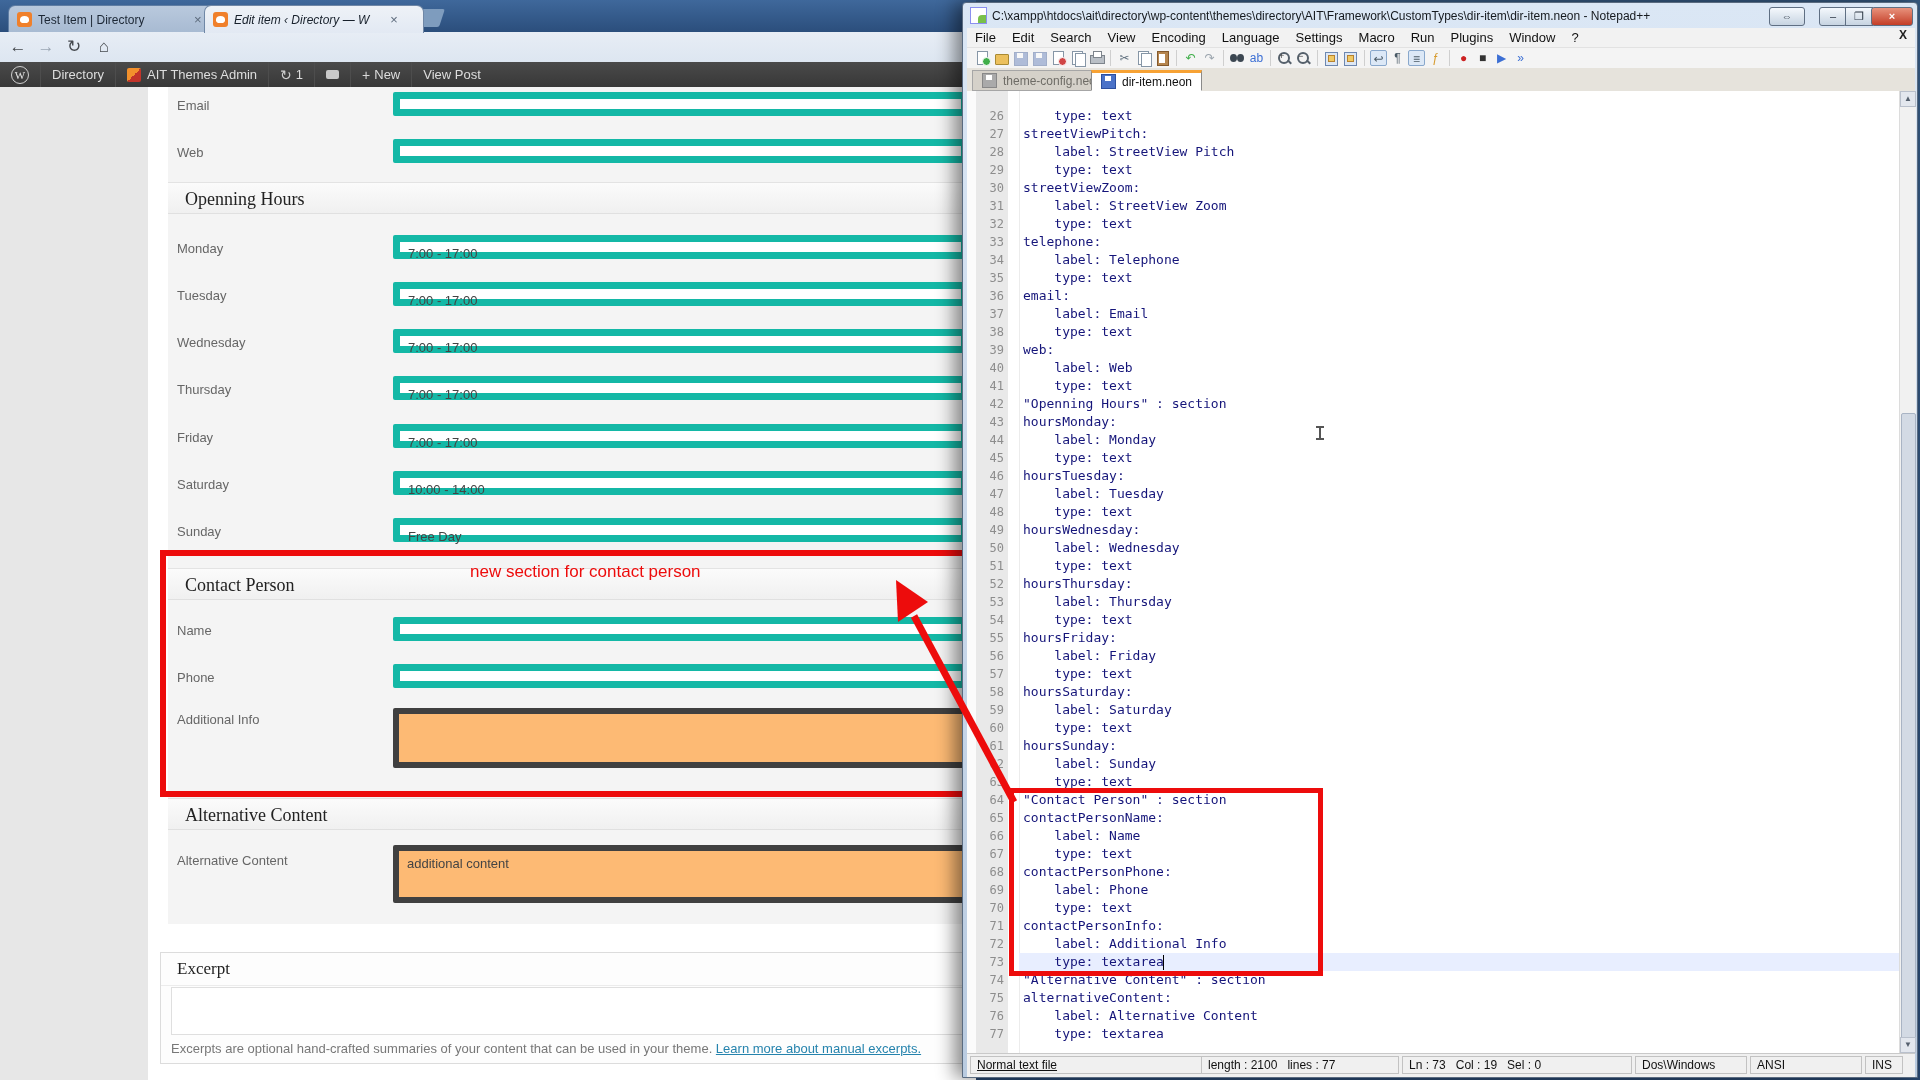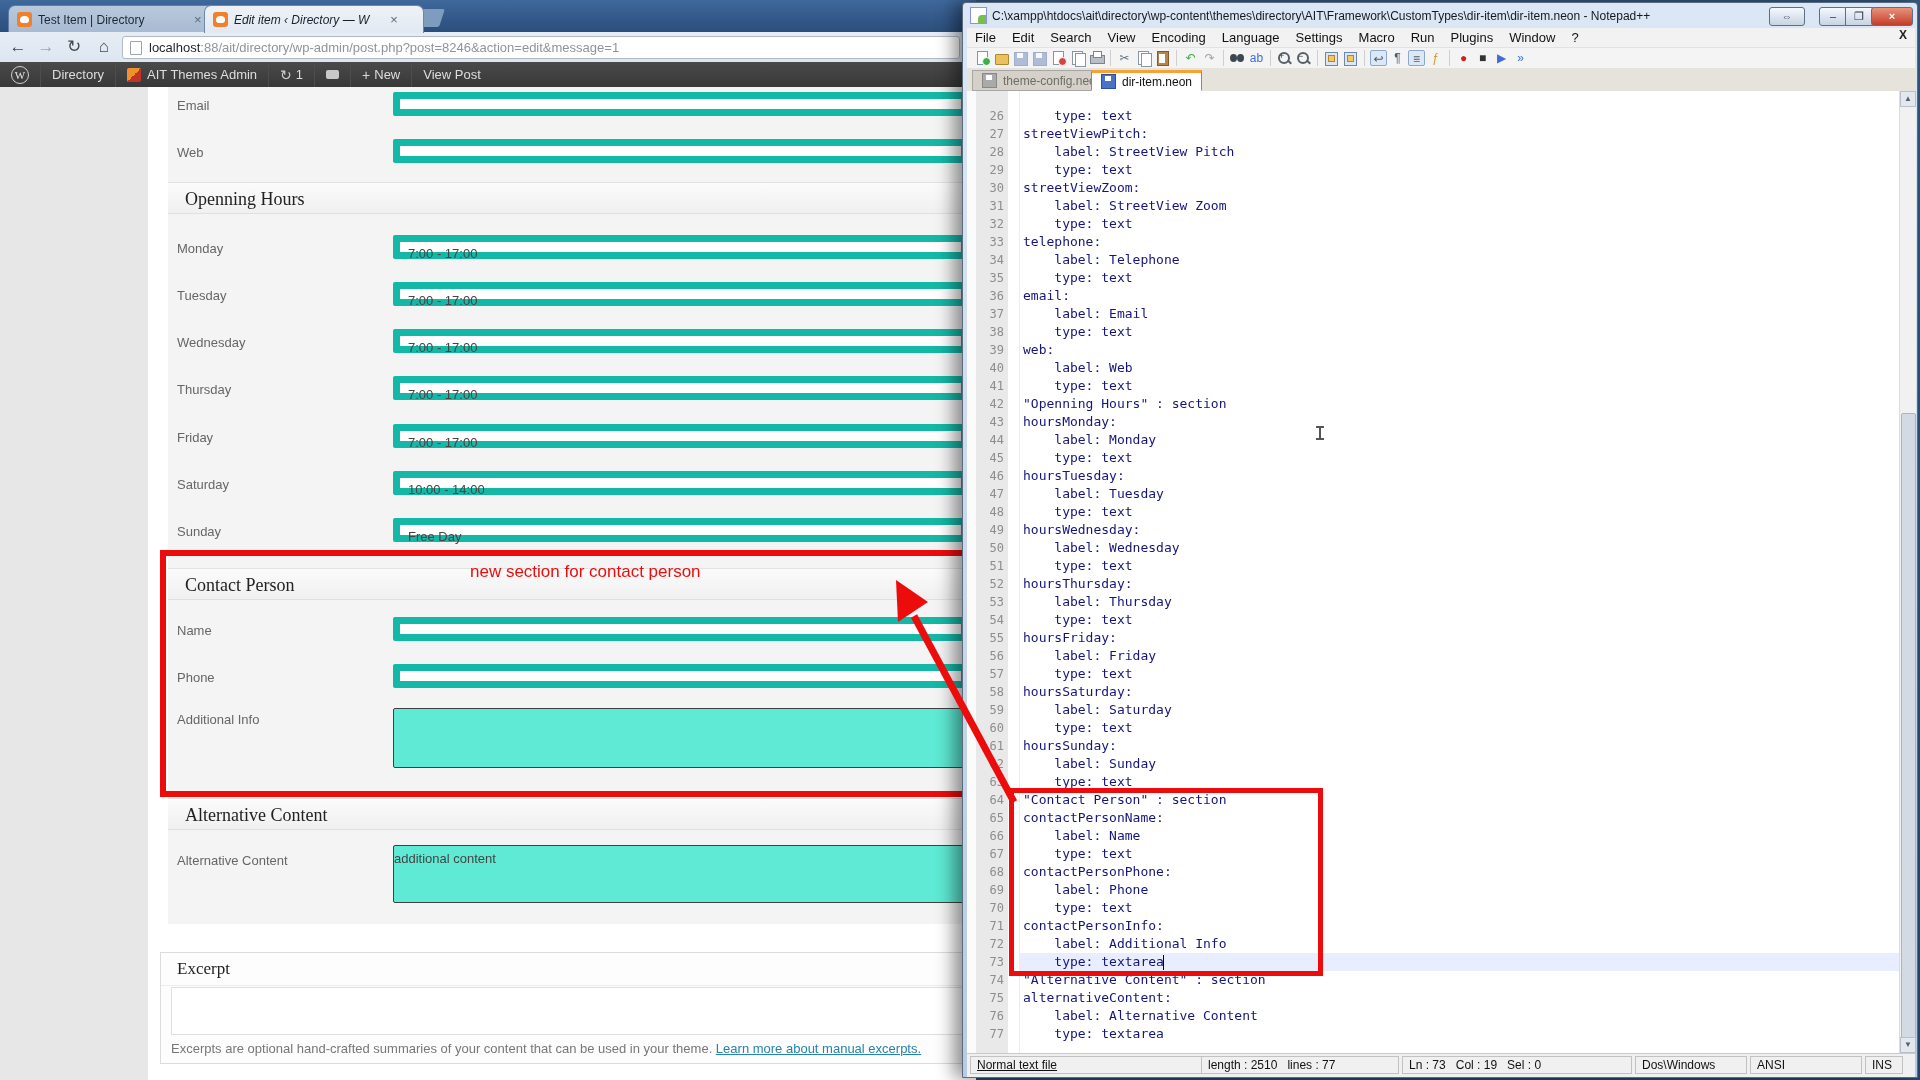--- a/index.html
+++ b/index.html
@@ -45,22 +45,22 @@
   .bubble{width:13px;height:9px;background:#c9c9c9;border-radius:2px;position:relative;}
   .bubble::after{content:"";position:absolute;left:2px;bottom:-3px;border:3px solid transparent;border-top-color:#c9c9c9;}
   .plus{font-size:14px;margin-right:4px;color:#d8d8d8;}
   
   .page{position:absolute;left:0;top:87px;width:100%;height:993px;background:#e7e7e7;}
   .contentwhite{position:absolute;left:148px;top:0;width:828px;height:100%;background:#fff;}
   .panel{position:absolute;left:168px;top:0;width:808px;height:837px;background:#f4f4f4;}
   .frow-label{position:absolute;left:177px;font-size:13px;color:#666;}
   .finput{position:absolute;left:393px;width:575px;height:24px;background:#fff;border:7px solid #14b8a6;
           border-radius:2px;font-size:13px;color:#444;line-height:24px;padding-left:8px;box-sizing:border-box;}
-  .ftext{position:absolute;left:393px;width:575px;background:#5eead4;border:1px solid #404040;border-radius:2px;
-         font-size:13px;color:#444;padding:5px 0;box-sizing:border-box;}
+  .ftext{position:absolute;left:393px;width:575px;background:#fdba74;border:6px solid #404040;border-radius:2px;
+         font-size:13px;color:#444;padding:5px 8px;box-sizing:border-box;}
   .secbar{position:absolute;left:168px;width:808px;height:32px;
           background:linear-gradient(#fbfbfb,#f0f0f0);border-top:1px solid #e3e3e3;border-bottom:1px solid #e0e0e0;
           font-family:"Liberation Serif",serif;font-size:18px;color:#222;line-height:32px;padding-left:17px;box-sizing:border-box;}
   
   .excerptbox{position:absolute;left:160px;top:865px;width:816px;height:112px;background:#fdfdfd;
               border:1px solid #dcdcdc;box-sizing:border-box;}
   .excerptbox h3{margin:0;font-family:"Liberation Serif",serif;font-weight:normal;font-size:17px;color:#222;
                  padding:6px 0 6px 16px;border-bottom:1px solid #ececec;}
   .excerptta{position:absolute;left:10px;top:34px;width:790px;height:46px;background:#fff;border:1px solid #dfdfdf;}
   .excerpthelp{position:absolute;left:10px;top:88px;font-size:13px;color:#777;}
@@ -166,25 +166,20 @@
         <span class="title">Edit item ‹ Directory — W</span>
         <span class="tabclose">×</span>
       </div>
       <div class="newtab"></div>
     </div>
     <div class="cToolbar">
       <div class="navbtn" style="left:6px;">←</div>
       <div class="navbtn disabled" style="left:34px;">→</div>
       <div class="navbtn" style="left:62px;">↻</div>
       <div class="navbtn" style="left:92px;">⌂</div>
-      <div class="urlbar">
-        <span class="urlicon"></span>
-        <span class="urlhost">localhost</span>
-          <span class="urlrest">:88/ait/directory/wp-admin/post.php?post=8246&amp;action=edit&amp;message=1</span>
-      </div>
     </div>
 
     <div class="adminbar">
       <div class="abitem">
           <span class="wplogo">W</span>
         </div>
       <div class="abitem">
           <span>Directory</span>
         </div>
       <div class="abitem">
@@ -414,21 +409,21 @@
     </div>
 
     <div class="vscroll">
       <div class="sarrow" style="top:0;">▲</div>
       <div class="sthumb"></div>
       <div class="sarrow" style="bottom:0;">▼</div>
     </div>
 
     <div class="npp-status">
       <div class="stsec" style="left:3px;width:256px;text-decoration:underline;">Normal text file</div>
-      <div class="stsec" style="left:234px;width:198px;"><span>length : 2510</span>   <span>lines : 77</span></div>
+      <div class="stsec" style="left:234px;width:198px;"><span>length : 2100</span>   <span>lines : 77</span></div>
       <div class="stsec" style="left:435px;width:230px;"><span>Ln : 73</span>   <span>Col : 19</span>   <span>Sel : 0</span></div>
       <div class="stsec" style="left:668px;width:112px;">Dos\Windows</div>
       <div class="stsec" style="left:783px;width:112px;">ANSI</div>
       <div class="stsec" style="left:898px;width:38px;">INS</div>
     </div>
   </div>
 
   <svg id="arrow" width="160" height="250" viewBox="0 0 160 250">
     <line x1="134" y1="232" x2="34" y2="46" stroke="#ed0c0c" stroke-width="7"></line>
     <polygon points="16,10 48,32 18,52" fill="#ed0c0c"></polygon>

